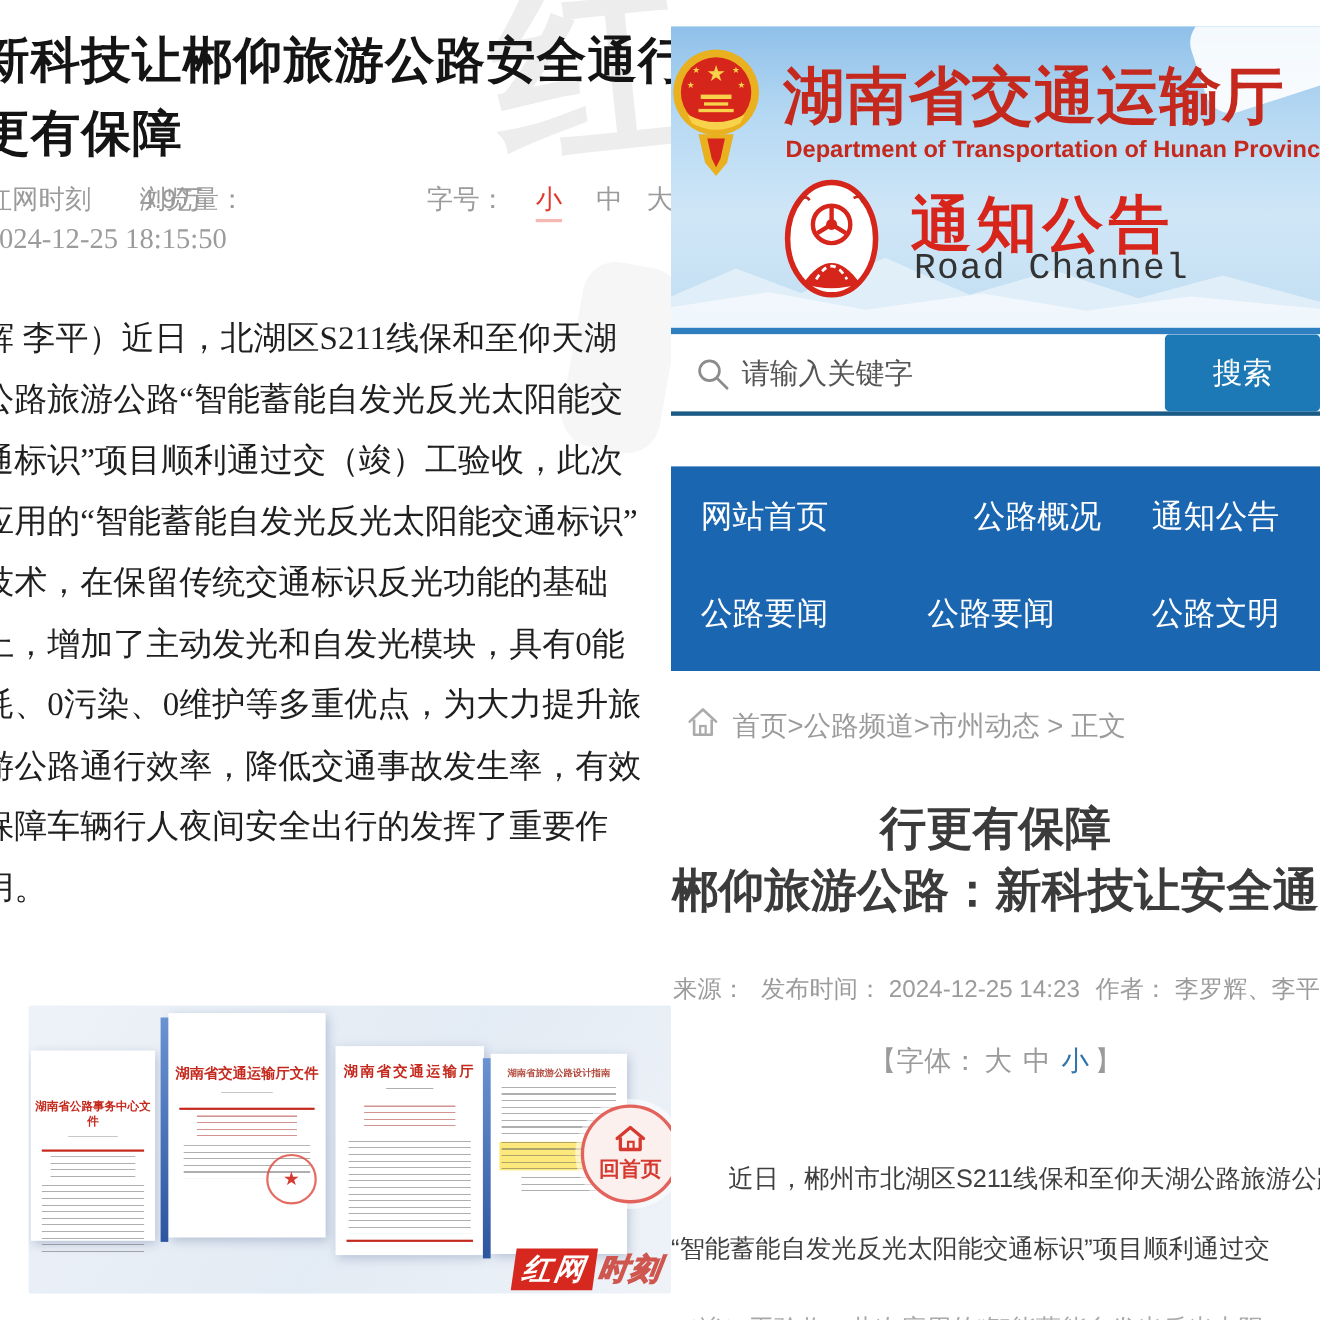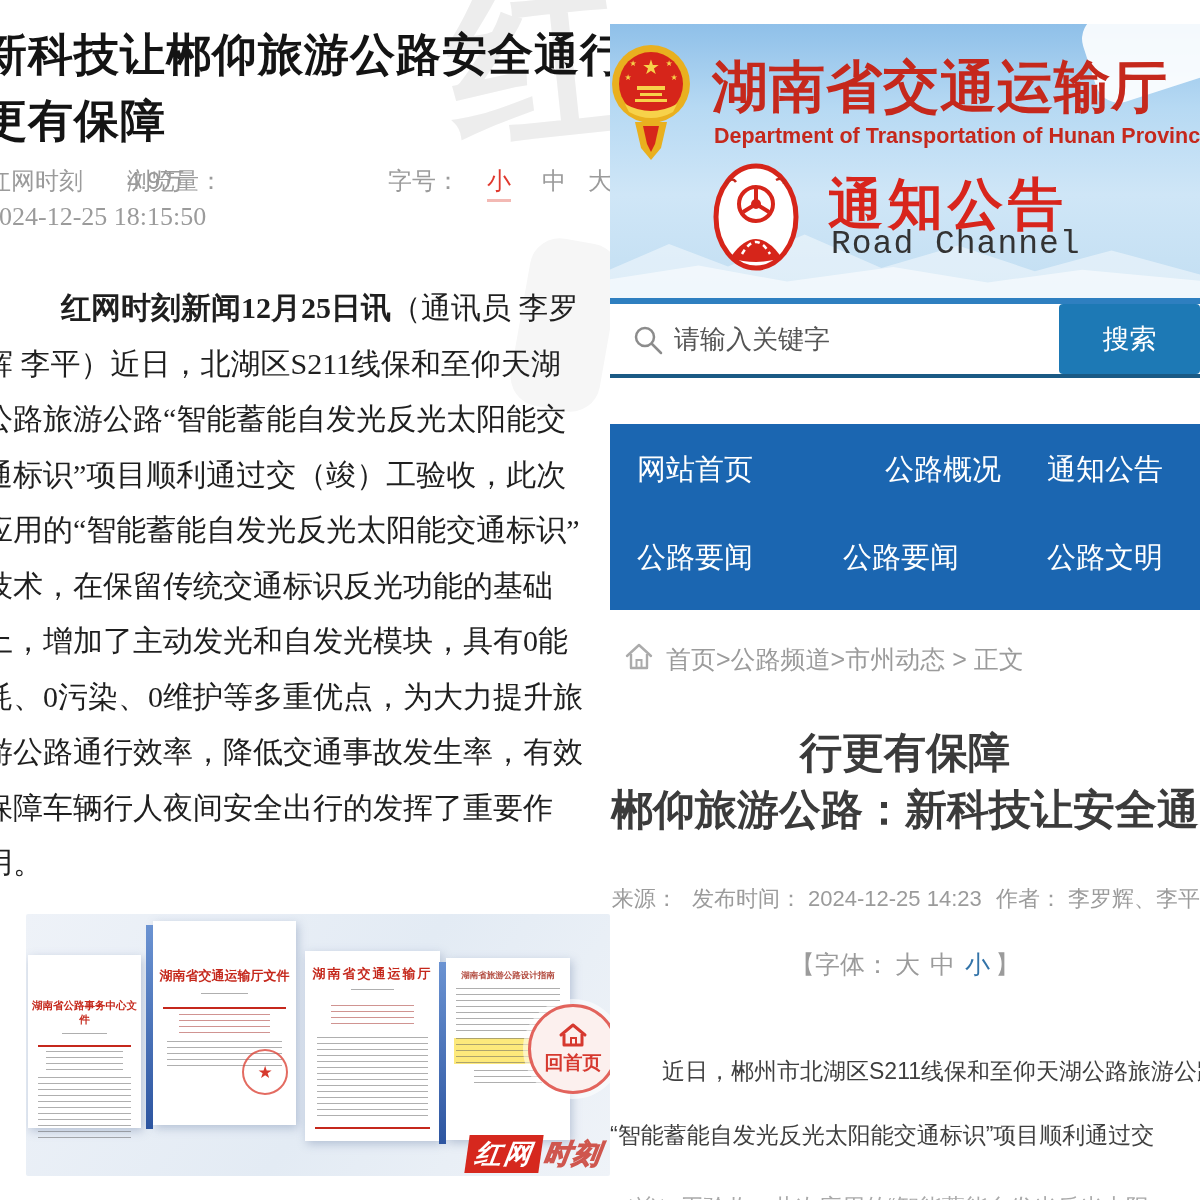--- a/index.html
+++ b/index.html
@@ -113,21 +113,20 @@
         </span>
       <span class="m-fslabel">字号：</span>
       <span class="m-small">小</span>
       <span class="m-mid">中</span>
       <span class="m-large">大</span>
     </div>
 
     <div class="ldate">2024-12-25 18:15:50</div>
 
     <div class="lbody">
-      <div class="bl first"><span class="lead">红网时刻新闻12月25日讯</span><span>（通讯员 李罗</span></div>
       <div class="bl">辉 李平）近日，北湖区S211线保和至仰天湖</div>
       <div class="bl">公路旅游公路“智能蓄能自发光反光太阳能交</div>
       <div class="bl">通标识”项目顺利通过交（竣）工验收，此次</div>
       <div class="bl">应用的“智能蓄能自发光反光太阳能交通标识”</div>
       <div class="bl">技术，在保留传统交通标识反光功能的基础</div>
       <div class="bl">上，增加了主动发光和自发光模块，具有0能</div>
       <div class="bl">耗、0污染、0维护等多重优点，为大力提升旅</div>
       <div class="bl">游公路通行效率，降低交通事故发生率，有效</div>
       <div class="bl">保障车辆行人夜间安全出行的发挥了重要作</div>
       <div class="bl">用。</div>

